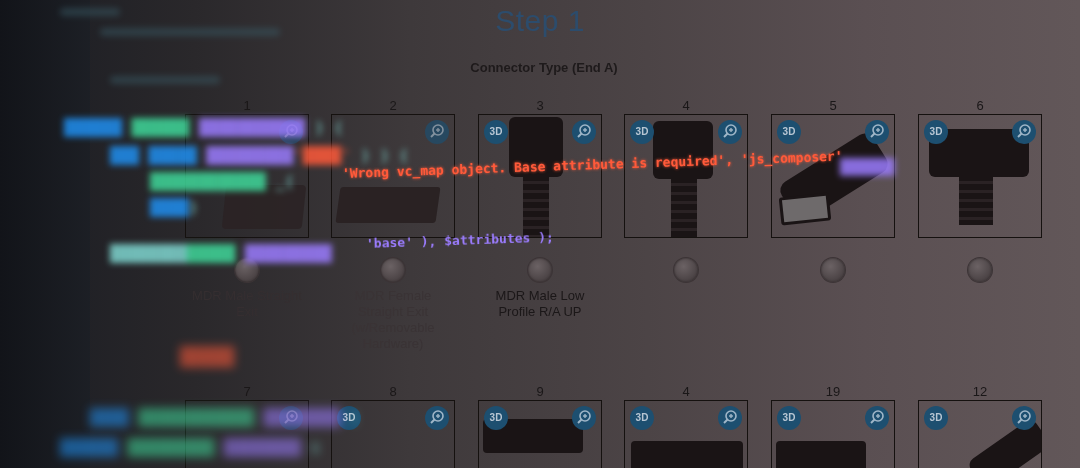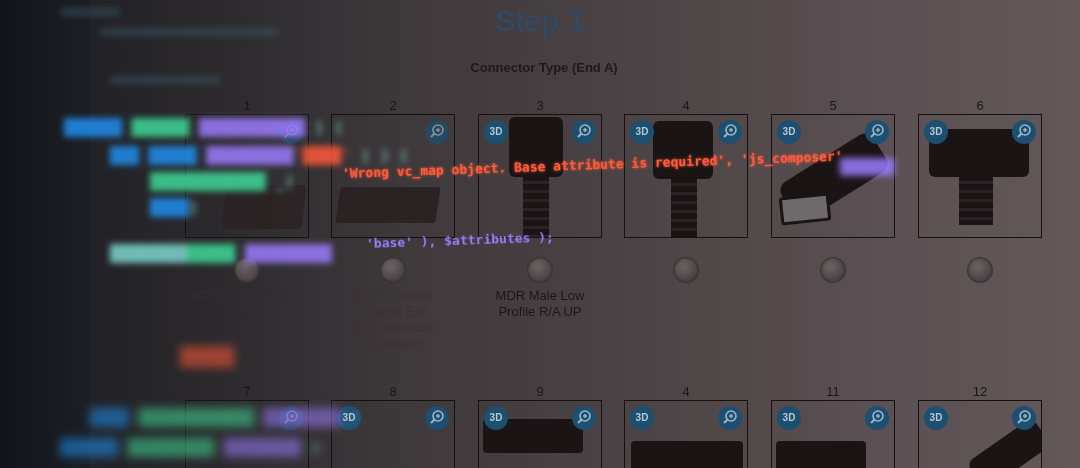--- a/index.html
+++ b/index.html
@@ -205,21 +205,21 @@
             <circle cx="13" cy="10" r="5" fill="none" stroke="#9fb6c8" stroke-width="1.6"></circle>
             <line x1="9.5" y1="13.5" x2="6" y2="17" stroke="#9fb6c8" stroke-width="2"></line>
             <line x1="13" y1="8" x2="13" y2="12" stroke="#9fb6c8" stroke-width="1.4"></line>
             <line x1="11" y1="10" x2="15" y2="10" stroke="#9fb6c8" stroke-width="1.4"></line>
           </svg>
       </div>
     </div>
   </div>
 
   <div class="card row2" style="left:771px; top:384px;">
-    <div class="card-num">11</div>
+    <div class="card-num">19</div>
     <div class="card-box">
       <div class="connector" style="left:4px; top:40px; width:90px; height:30px; background:#1a1415; border-radius:4px;"></div>
       <div class="badge-3d">3D</div>
       <div class="zoom-btn">
         <svg viewBox="0 0 24 24">
             <circle cx="13" cy="10" r="5" fill="none" stroke="#9fb6c8" stroke-width="1.6"></circle>
             <line x1="9.5" y1="13.5" x2="6" y2="17" stroke="#9fb6c8" stroke-width="2"></line>
             <line x1="13" y1="8" x2="13" y2="12" stroke="#9fb6c8" stroke-width="1.4"></line>
             <line x1="11" y1="10" x2="15" y2="10" stroke="#9fb6c8" stroke-width="1.4"></line>
           </svg>

